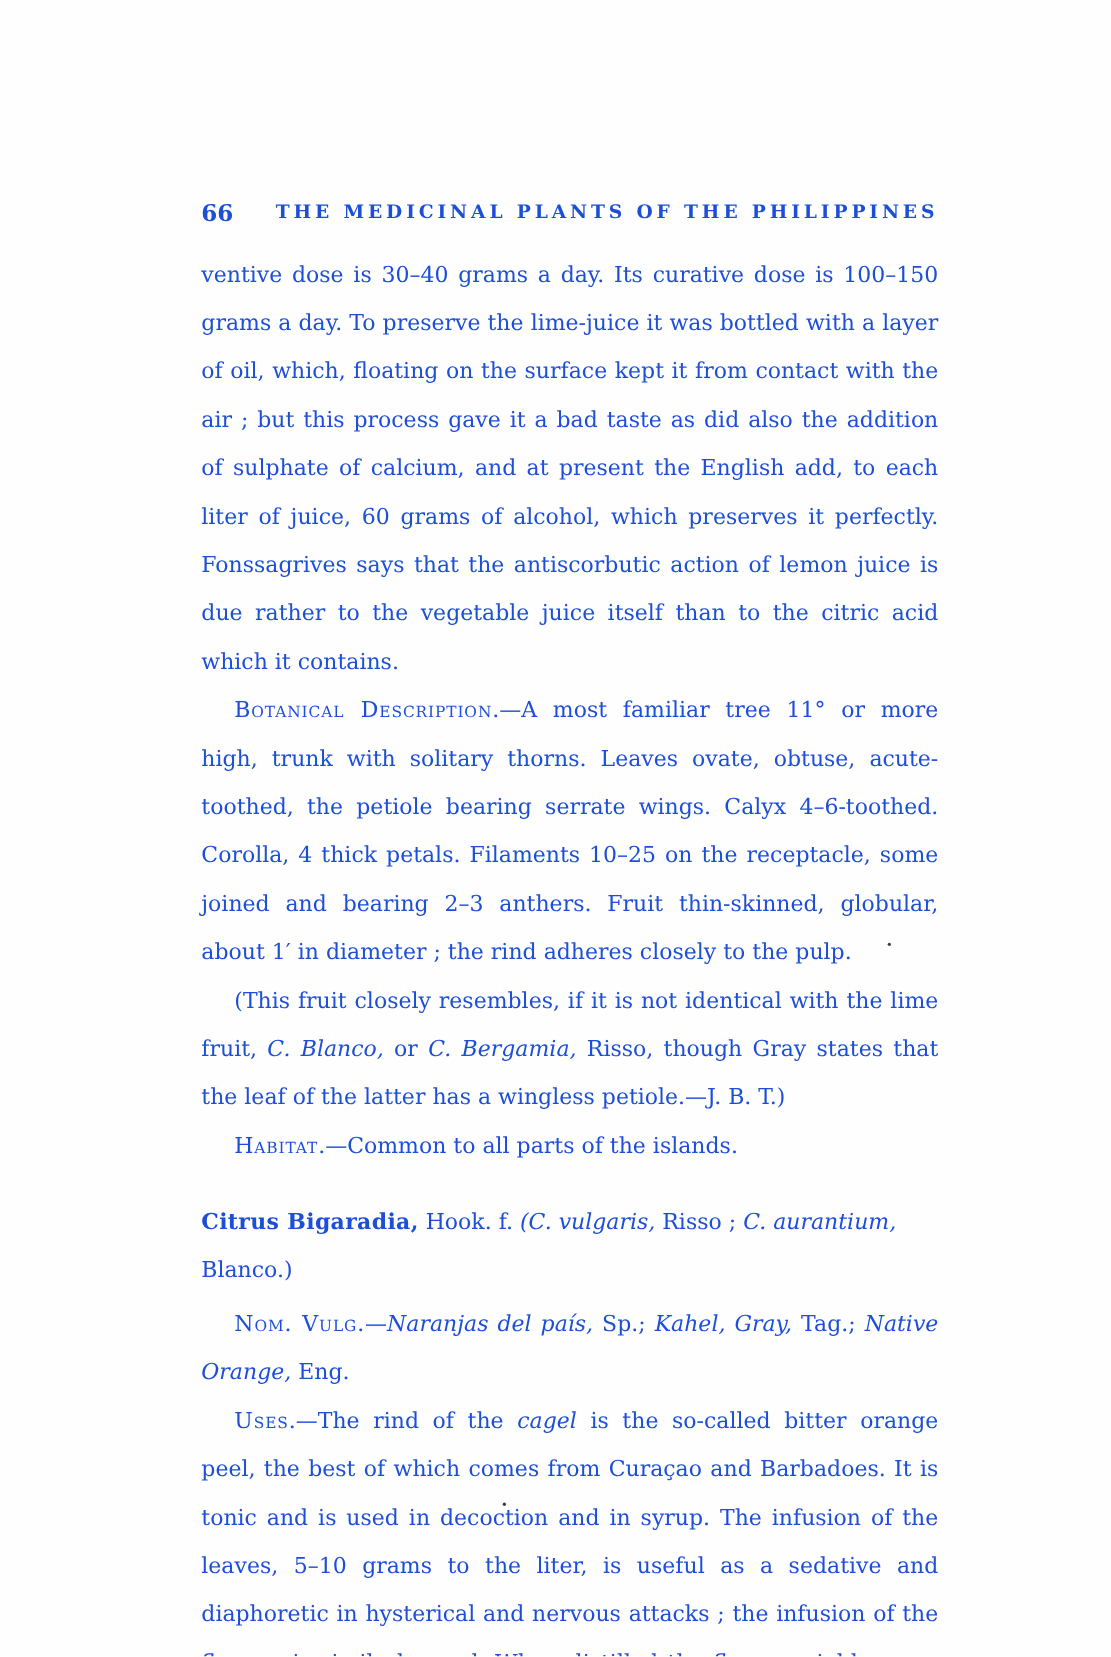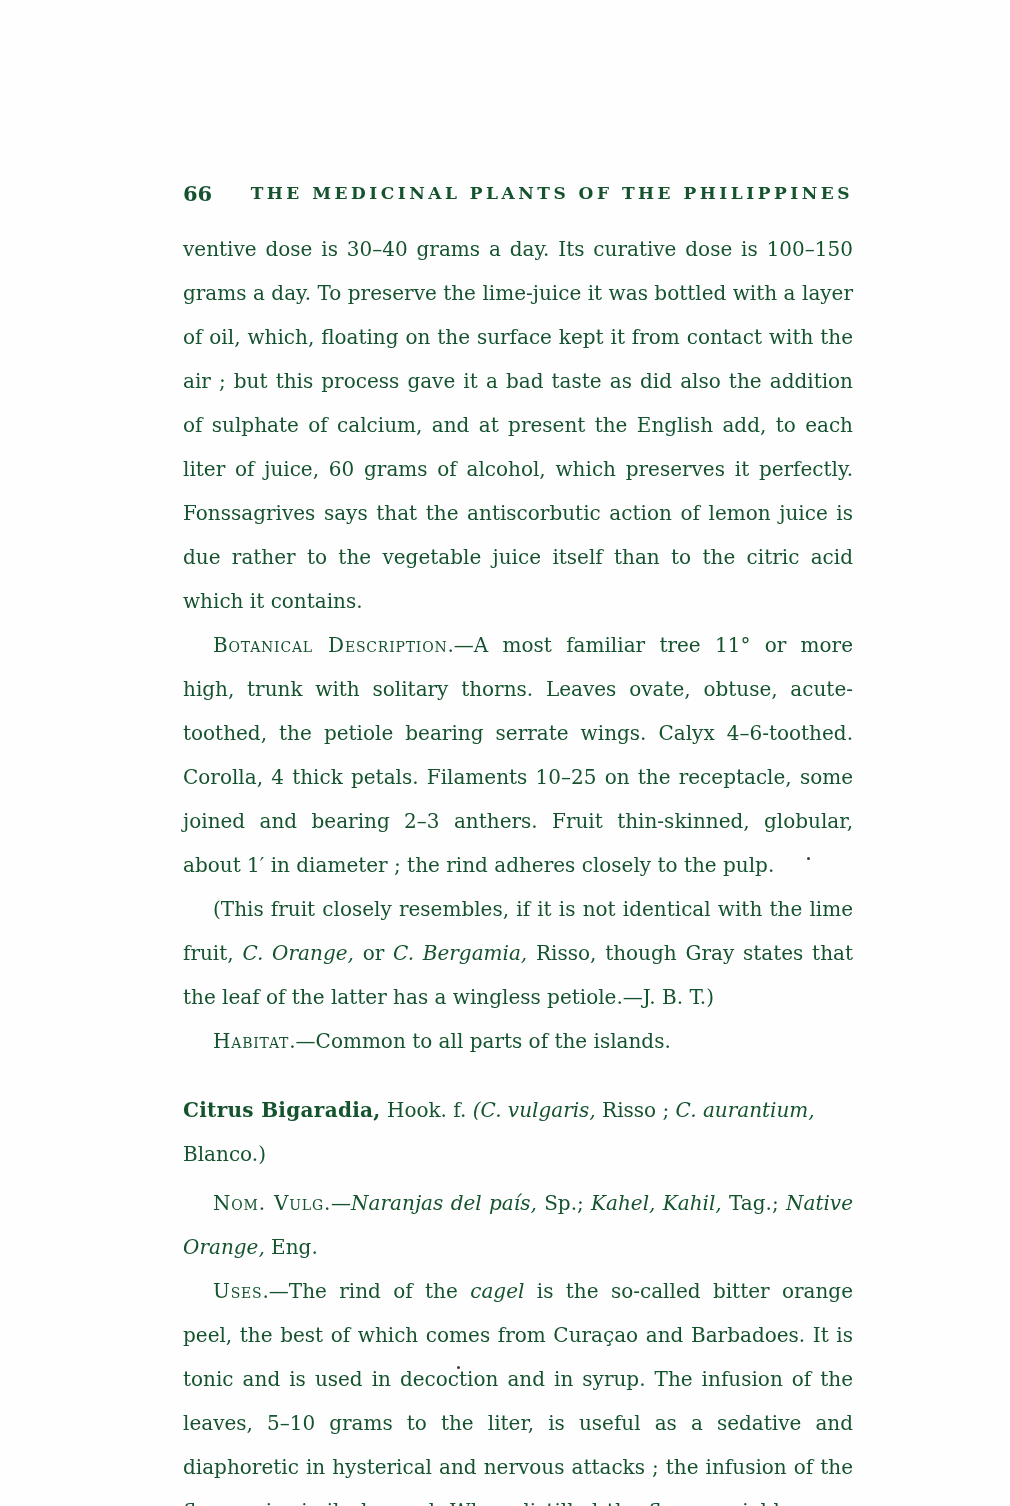--- a/index.html
+++ b/index.html
@@ -2,21 +2,21 @@
 <html><head>
 <meta charset="utf-8">
 <style>
   html,body { margin:0; padding:0; background:#ffffff; }
   .page {
     position: relative;
     width: 1010px;
     height: 1506px;
     background: #fefefe;
     font-family: "DejaVu Serif", serif;
-    color: #14532d;
+    color: #1d4ed8;
     overflow: hidden;
   }
   .running-head {
     position: absolute;
     top: 181px;
     left: 183px;
     width: 670px;
     height: 28px;
   }
   .page-num {
@@ -77,30 +77,30 @@
     <span class="page-num">66</span>
     <span class="run-title">THE MEDICINAL PLANTS OF THE PHILIPPINES</span>
   </div>
 
   <div class="text-block">
 
     <p><span>ventive dose is 30–40 grams a day.  Its curative dose is 100–150 grams a day.  To preserve the lime-juice it was bottled with a layer of oil, which, floating on the surface kept it from contact with the air ; but this process gave it a bad taste as did also the addition of sulphate of calcium, and at present the English add, to each liter of juice, 60 grams of alcohol, which preserves it perfectly.  Fonssagrives says that the antiscorbutic action of lemon juice is due rather to the vegetable juice itself than to the citric acid which it contains.</span></p>
 
     <p class="ind"><span class="sc">Botanical Description</span><span>.—A most familiar tree 11° or more high, trunk with solitary thorns.  Leaves ovate, obtuse, acute-toothed, the petiole bearing serrate wings.  Calyx 4–6-toothed.  Corolla, 4 thick petals.  Filaments 10–25 on the receptacle, some joined and bearing 2–3 anthers.  Fruit thin-skinned, globular, about 1′ in diameter ; the rind adheres closely to the pulp.</span></p>
 
-    <p class="ind"><span>(This fruit closely resembles, if it is not identical with the lime fruit, </span><span class="it">C. Orange,</span><span> or </span><span class="it">C. Bergamia,</span><span> Risso, though Gray states that the leaf of the latter has a wingless petiole.—J. B. T.)</span></p>
+    <p class="ind"><span>(This fruit closely resembles, if it is not identical with the lime fruit, </span><span class="it">C. Blanco,</span><span> or </span><span class="it">C. Bergamia,</span><span> Risso, though Gray states that the leaf of the latter has a wingless petiole.—J. B. T.)</span></p>
 
     <p class="ind"><span class="sc">Habitat</span><span>.—Common to all parts of the islands.</span></p>
 
     <div class="species-heading">
       <div class="species-line1"><span class="bold">Citrus Bigaradia,</span><span> Hook. f.   </span><span class="it">(C. vulgaris,</span><span> Risso ;  </span><span class="it">C. aurantium,</span></div>
       <div class="species-line2">Blanco.)</div>
     </div>
 
-    <p class="ind"><span class="sc">Nom. Vulg.</span><span>—</span><span class="it">Naranjas del país,</span><span> Sp.;  </span><span class="it">Kahel, Kahil,</span><span> Tag.; </span><span class="it">Native Orange,</span><span> Eng.</span></p>
+    <p class="ind"><span class="sc">Nom. Vulg.</span><span>—</span><span class="it">Naranjas del país,</span><span> Sp.;  </span><span class="it">Kahel, Gray,</span><span> Tag.; </span><span class="it">Native Orange,</span><span> Eng.</span></p>
 
     <p class="ind"><span class="sc">Uses</span><span>.—The rind of the </span><span class="it">cagel</span><span> is the so-called bitter orange peel, the best of which comes from Curaçao and Barbadoes.  It is tonic and is used in decoction and in syrup.  The infusion of the leaves, 5–10 grams to the liter, is useful as a sedative and diaphoretic in hysterical and nervous attacks ; the infusion of the flowers is similarly used.  When distilled the flowers yield a very sweet essential oil called </span><span class="it">neroli</span><span>, which is used as a perfume only.</span></p>
 
 
   </div>
 
   <div class="speck speck-1"></div>
   <div class="speck speck-2"></div>
 
 </div>

